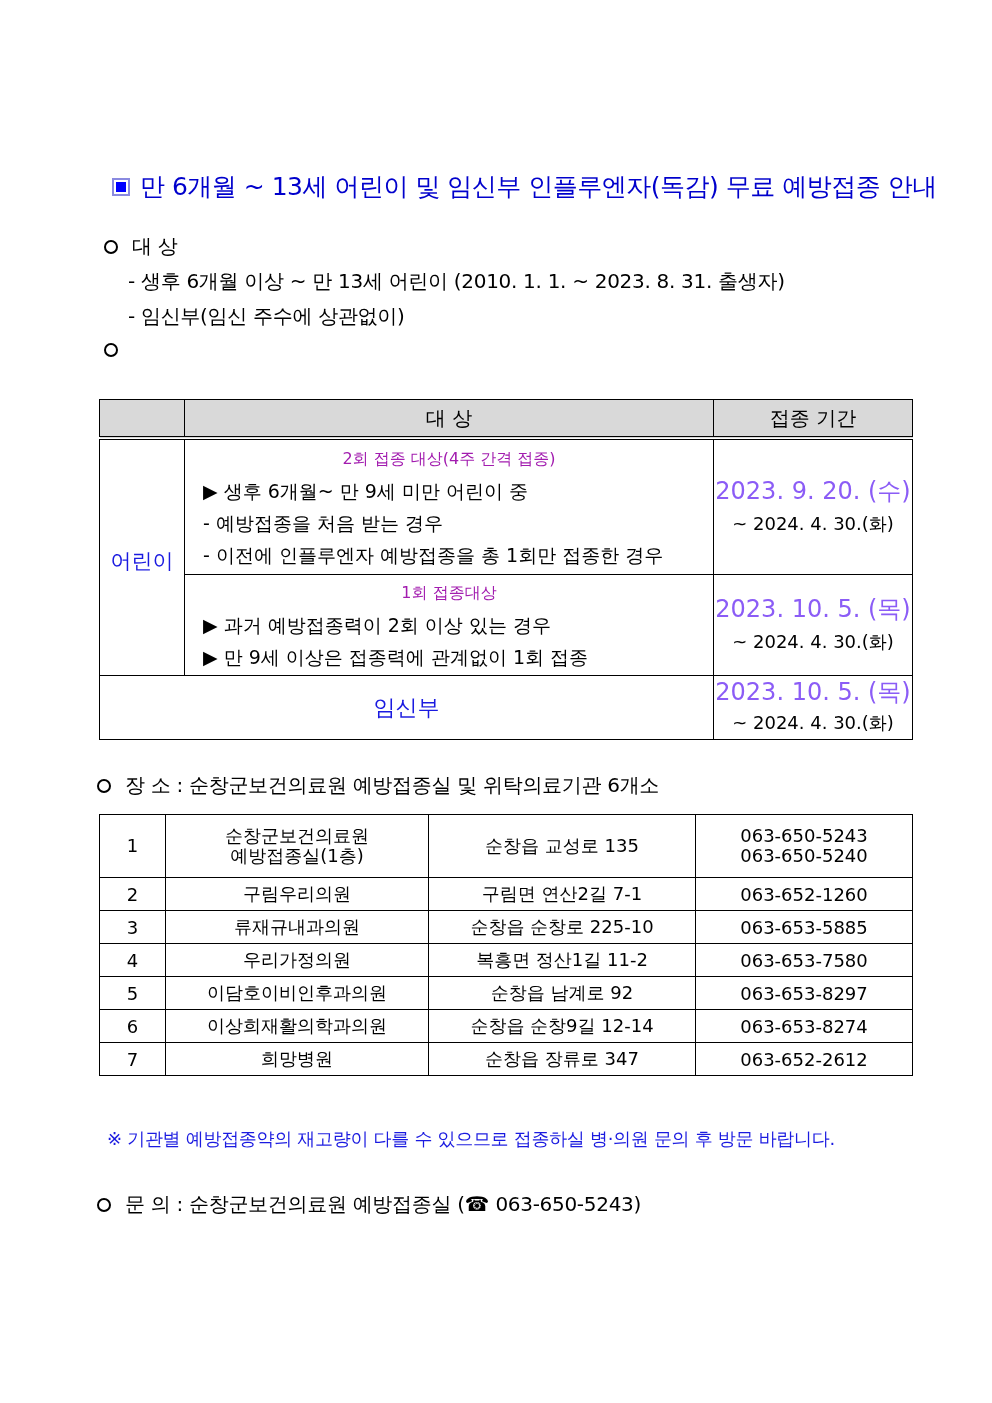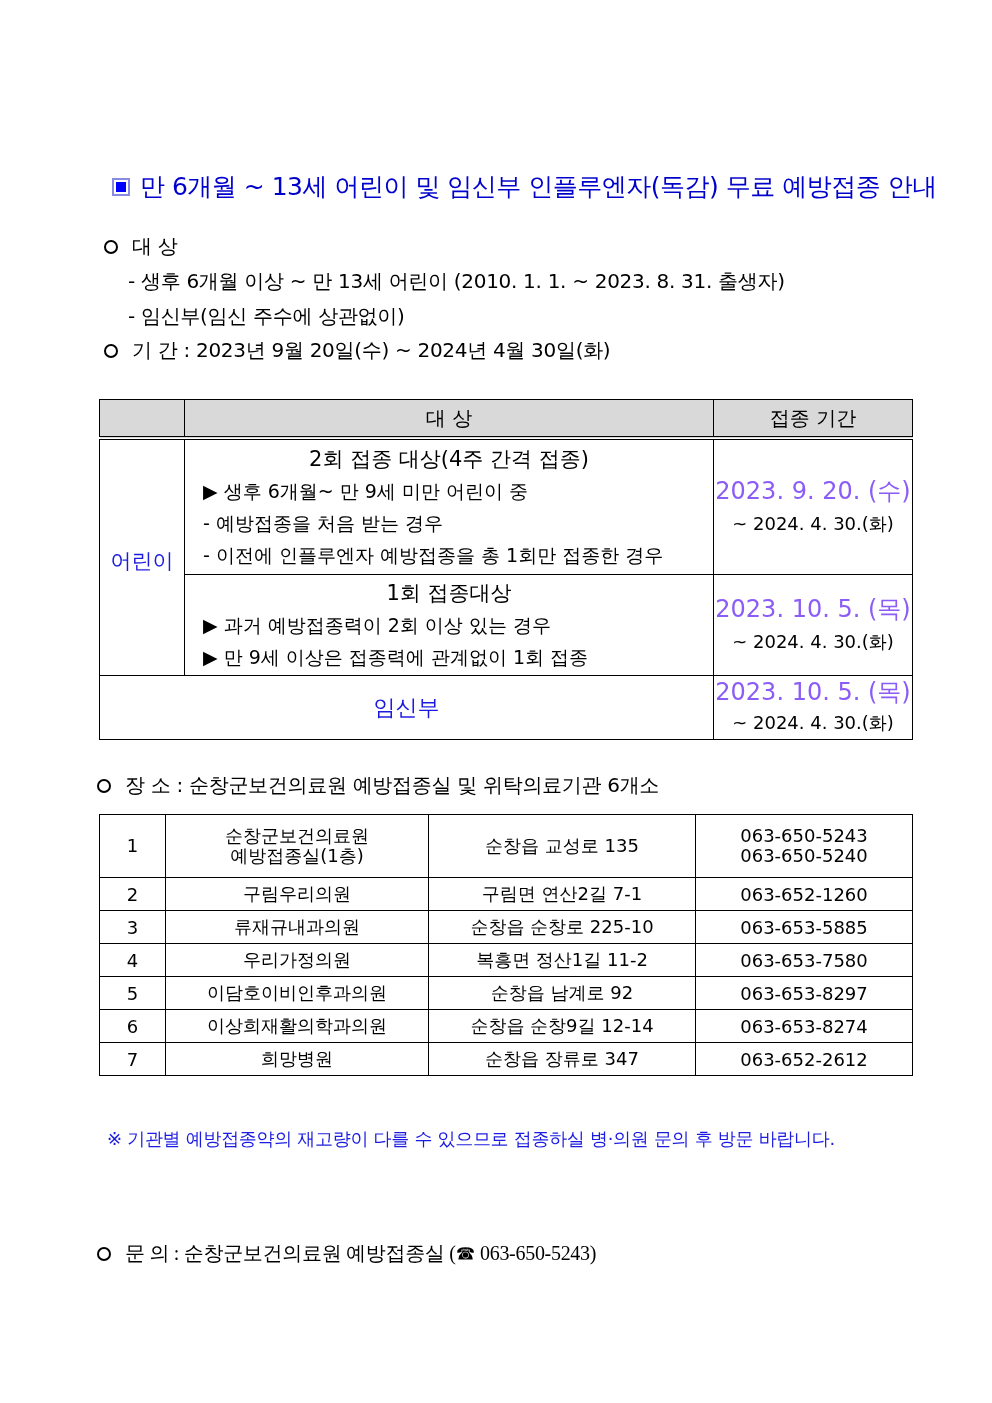--- a/index.html
+++ b/index.html
@@ -21,21 +21,21 @@
     .bullet { display: inline-block; width: 14px; height: 14px; border: 2px solid #000; border-radius: 50%; box-sizing: border-box; margin-right: 14px; vertical-align: -1px; }
 
     table { border-collapse: collapse; position: absolute; table-layout: fixed; }
     td, th { border: 1.5px solid #000; padding: 0; text-align: center; font-weight: normal; }
     th { background: #d9d9d9; }
     .hdr-row th { border-bottom: 4px double #000; }
 
     
     #t1 { left: 99px; top: 399px; width: 813px; font-size: 19px; }
     #t1 th { height: 36px; font-size: 20px; }
-    .red { color: #000000; font-size: 21px; }
+    .red { color: #a21caf; font-size: 16px; }
     .blue { color: #1a1ae0; }
     .left-lines { text-align: left; padding-left: 18px; }
     .left-lines div { height: 32px; line-height: 32px; }
     .left-lines .red { text-align: center; margin-left: -18px; }
     .date1 { color: #8b5cf6; font-size: 24px; height: 34px; line-height: 34px; }
     .date2 { font-size: 18px; height: 32px; line-height: 32px; }
 
     
     #t2 { left: 99px; top: 814px; width: 813px; font-size: 18px; }
     #t2 th { height: 36px; font-size: 19px; }
@@ -50,21 +50,21 @@
   <span class="sq-icon"></span>
   <span>만 6개월 ~ 13세 어린이 및 임신부 인플루엔자(독감) 무료 예방접종 안내</span>
 </div>
 
 <div class="abs line" style="left:104px; top:233px;">
   <span class="bullet"></span><span>대   상</span>
 </div>
 <div class="abs line" style="left:128px; top:268px;">- 생후 6개월 이상 ~ 만 13세 어린이 (2010. 1. 1. ~ 2023. 8. 31. 출생자)</div>
 <div class="abs line" style="left:128px; top:303px;text-align:center;">- 임신부(임신 주수에 상관없이)</div>
 <div class="abs line" style="left:104px; top:337px;">
-  <span class="bullet"></span><span>기   간 : 2023년 9월 20일(수) ~  2024년 4월 30일(화)</span>
+  <span class="bullet"></span>
 </div>
 
 <table id="t1">
   <colgroup>
       <col style="width:85px">
       <col style="width:529px">
       <col style="width:199px">
     </colgroup>
   <tbody>
       <tr class="hdr-row">
@@ -164,15 +164,15 @@
     <td>7</td>
     <td>희망병원</td>
     <td>순창읍 장류로 347</td>
     <td>063-652-2612</td>
   </tr>
 </tbody>
   </table>
 
 <div class="abs note">※ 기관별 예방접종약의 재고량이 다를 수 있으므로 접종하실 병·의원 문의 후 방문 바랍니다.</div>
 
-<div class="abs line" style="left:97px; top:1240px;font-family:Liberation Serif, serif;">
+<div class="abs line" style="left:97px; top:1191px;">
   <span class="bullet"></span><span>문   의 : 순창군보건의료원 예방접종실 (☎ 063-650-5243)</span>
 </div>
 
 </body></html>

